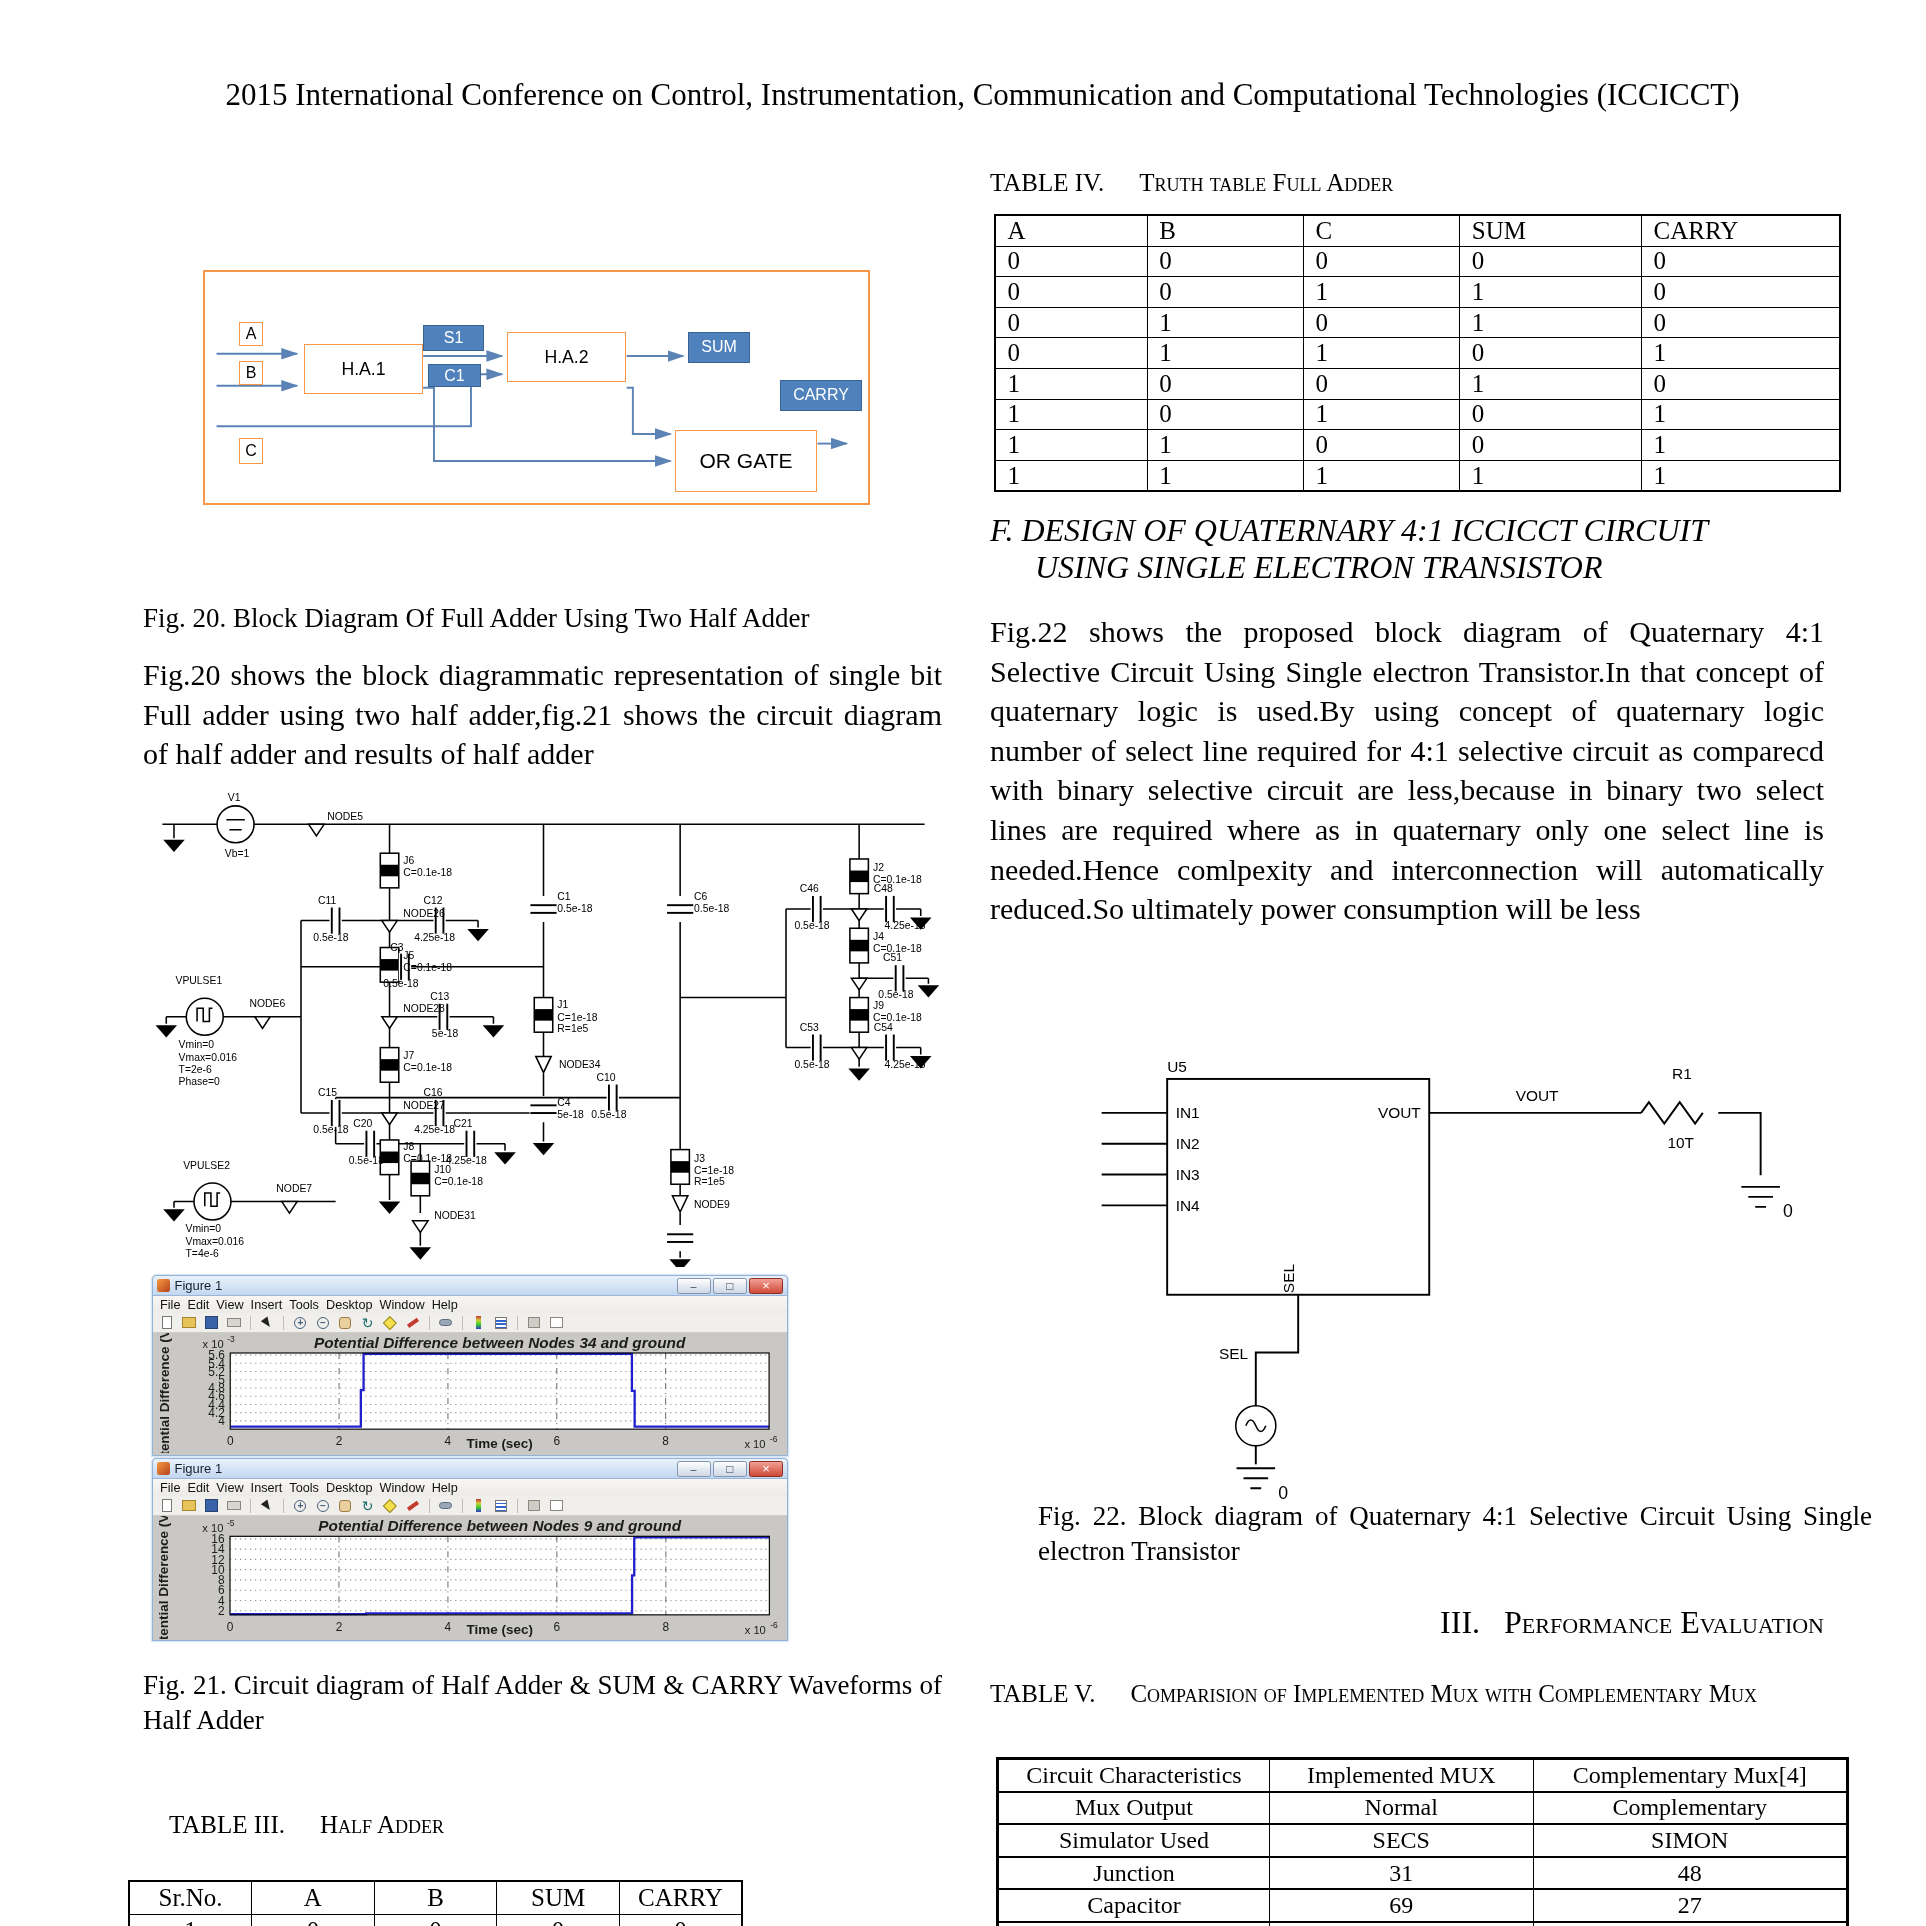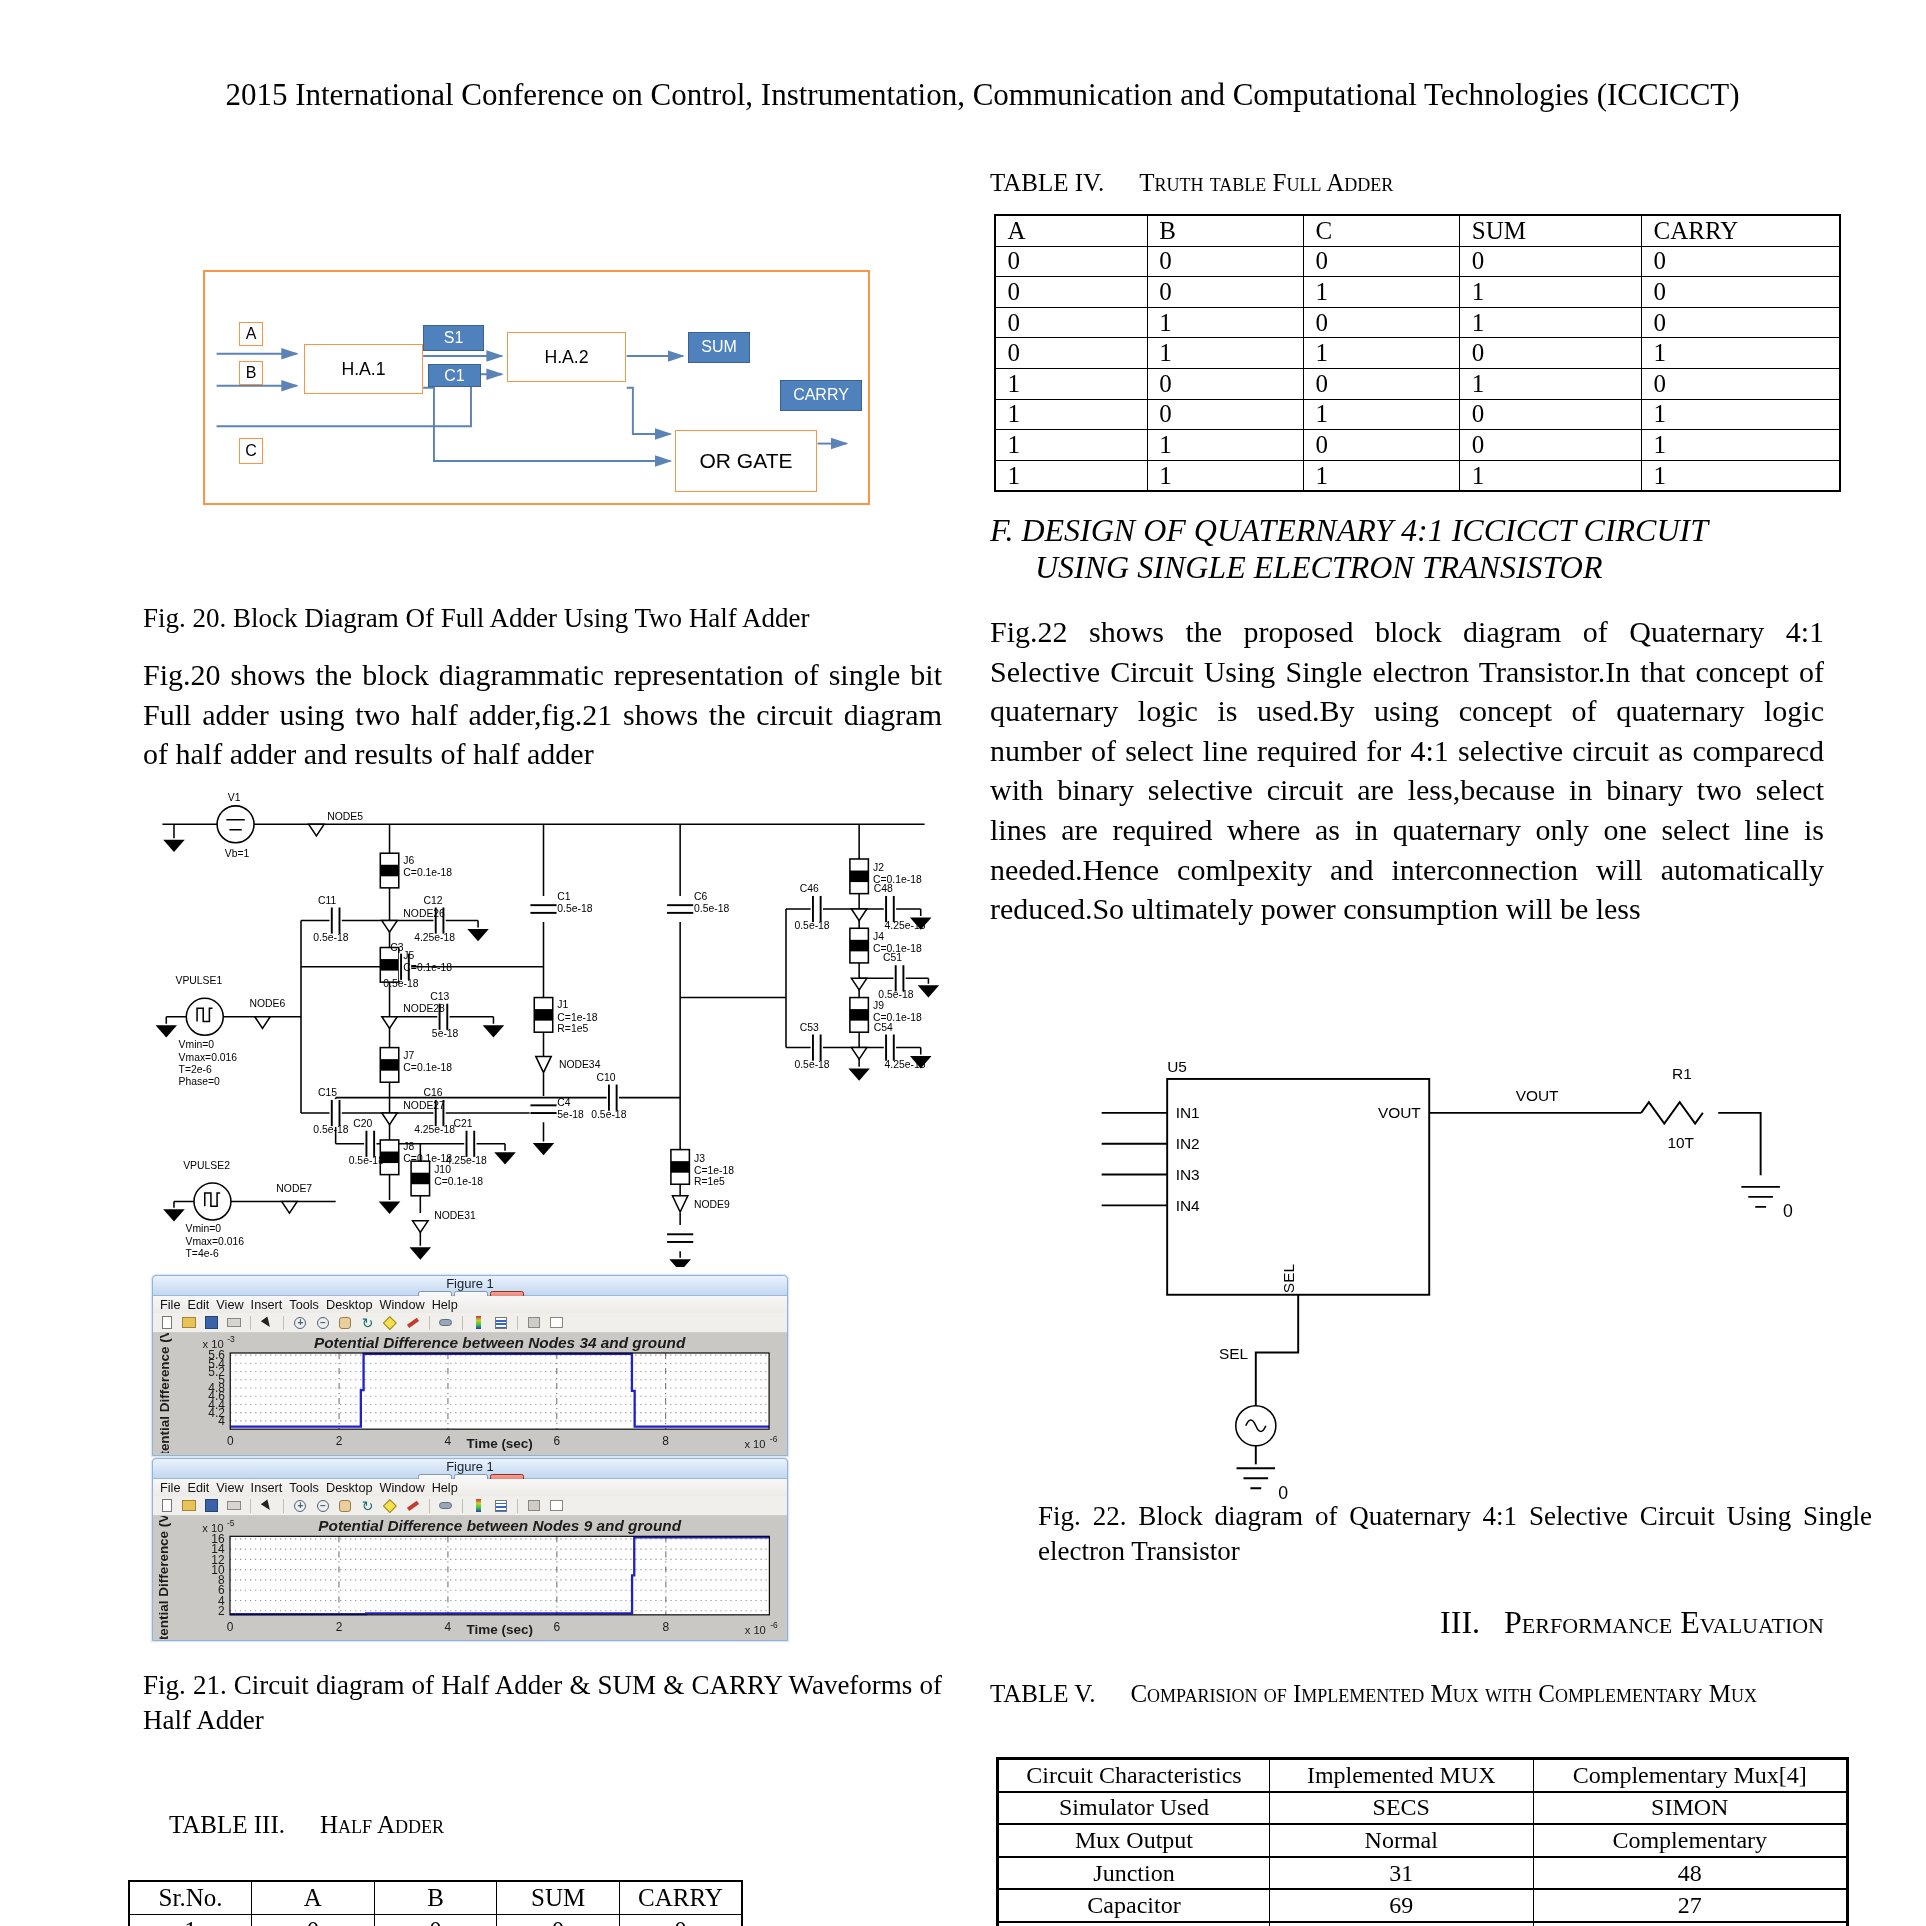--- a/index.html
+++ b/index.html
@@ -26,21 +26,21 @@
   .schem{background:#fff;}
   .schem .wire{stroke:#000;stroke-width:4;fill:none;}
   .schem .thick{stroke-width:5;}
   .schem .sym{stroke:#000;stroke-width:4;fill:#fff;}
   .slab{font-family:"Liberation Sans",sans-serif;font-size:27px;fill:#000;}
   .slab.big{font-size:40px;}
   .slab.huge{font-size:46px;}
 
   
   .mwin{position:absolute;border:1.2px solid #93b2d6;border-radius:4.6px 4.6px 0 0;background:#c9c8c4;box-shadow:0 0 0 1.2px #d9e7f6;display:flex;flex-direction:column;font-family:"Liberation Sans",sans-serif;}
-  .titlebar{height:19px;background:linear-gradient(#eaf2fc,#c2d7f0);border-bottom:0.8px solid #9ab6d8;display:flex;align-items:center;padding:0 3.9px;border-radius:3.9px 3.9px 0 0;flex-direction:column;}
+  .titlebar{height:19px;background:linear-gradient(#eaf2fc,#c2d7f0);border-bottom:0.8px solid #9ab6d8;display:flex;align-items:center;padding:0 3.9px;border-radius:3.9px 3.9px 0 0;}
   .mat-icon{width:13px;height:13px;border-radius:2.3px;background:linear-gradient(135deg,#f59a3e,#b5431f);margin-right:4.6px;}
   .wtitle{font-size:13px;color:#15212e;flex:1 1 auto;}
   .winbtn{width:32px;height:14px;margin-left:2.3px;border:0.8px solid #8496ad;border-radius:2.3px;background:linear-gradient(#fdfdfd,#cfd8e6);display:flex;align-items:center;justify-content:center;font-size:10.8px;color:#33405a;}
   .winbtn.i-close{background:linear-gradient(#f2a096,#cf4a38);border-color:#8d2f22;color:#fff;}
   .winbtn.i-minimize::before{content:"\2013";}
   .winbtn.i-maximize::before{content:"\25A1";font-size:11.6px;}
   .winbtn.i-close::before{content:"\00D7";font-size:13px;}
   .menubar{height:17px;background:linear-gradient(#f8f7f5,#ecebe8);display:flex;align-items:center;gap:7px;padding:0 7px;font-size:12.7px;color:#111;}
   .toolbar{height:19px;background:#f1efec;border-bottom:0.8px solid #cfcdc8;display:flex;align-items:center;gap:5.4px;padding:0 5.4px;}
   .tbicon{width:17px;height:17px;display:flex;align-items:center;justify-content:center;}
@@ -792,30 +792,30 @@
         </colgroup>
         <thead>
           <tr>
             <th>Circuit Characteristics</th>
             <th>Implemented MUX</th>
             <th>Complementary Mux[4]</th>
           </tr>
         </thead>
         <tbody>
           <tr>
+            <td>Mux Output</td>
+            <td>Normal</td>
+            <td>Complementary</td>
+          </tr>
+          <tr>
             <td>Simulator Used</td>
             <td>SECS</td>
             <td>SIMON</td>
           </tr>
           <tr>
-            <td>Mux Output</td>
-            <td>Normal</td>
-            <td>Complementary</td>
-          </tr>
-          <tr>
             <td>Junction</td>
             <td>31</td>
             <td>48</td>
           </tr>
           <tr>
             <td>Capacitor</td>
             <td>69</td>
             <td>27</td>
           </tr>
           <tr>

